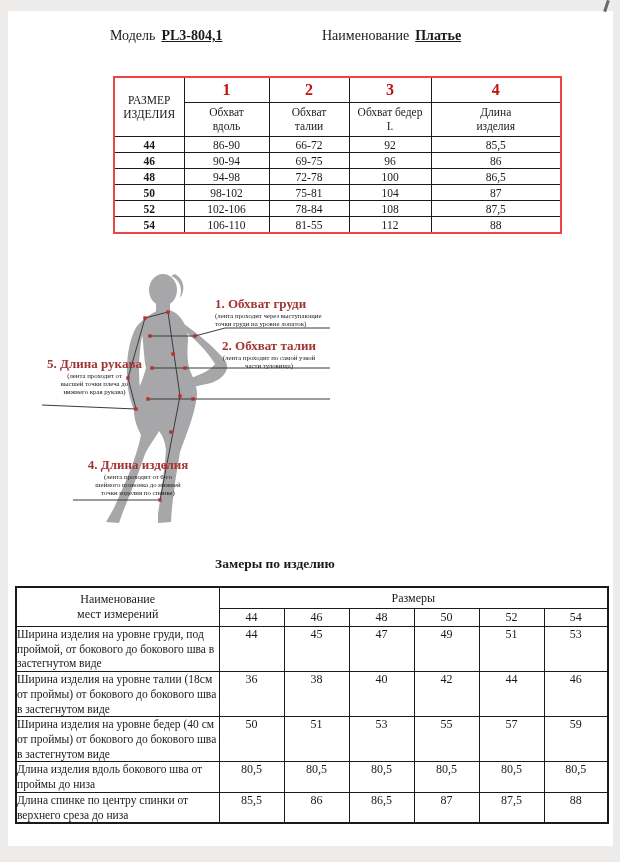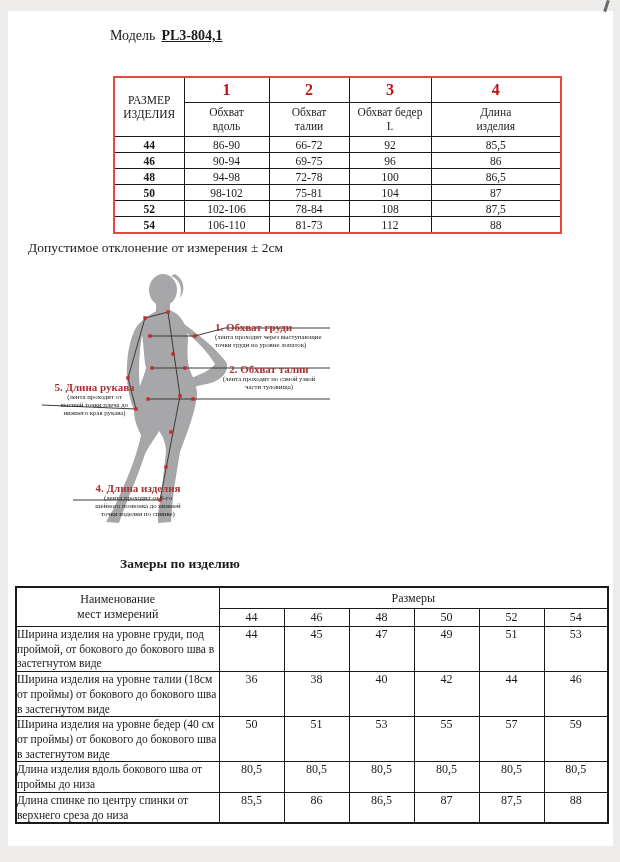--- a/index.html
+++ b/index.html
@@ -29,34 +29,34 @@
   .size-table tbody td{font-size:11.5px;height:15px;}
   .st-size{font-weight:bold;}
 
   
   .tolerance{position:absolute;left:28px;top:240px;font-size:13.5px;}
 
   
   .figure{position:absolute;left:40px;top:272px;width:300px;height:262px;}
   .figure svg{position:absolute;left:0;top:0;z-index:1;}
   .ann{position:absolute;z-index:2;}
-  .ann-label{font-weight:bold;color:#a43434;font-size:11px;white-space:nowrap;display:block;margin-top:25px;}
+  .ann-label{font-weight:bold;color:#a43434;font-size:13px;white-space:nowrap;display:block;}
   .ann-desc{font-size:6.8px;line-height:1.18;color:#1a1a1a;}
   .ann-center{text-align:center;}
   .ann-center .ann-desc{margin:0 auto;}
   #ann-0{left:175px;top:24px;width:112px;}
   #ann-1{left:175px;top:66px;width:108px;text-align:center;}
   #ann-2{left:175px;top:97px;width:118px;}
   #ann-3{left:2px;top:84px;width:105px;}
   #ann-3 .ann-desc{width:76px;}
   #ann-4{left:42px;top:185px;width:112px;}
   #ann-4 .ann-desc{width:92px;}
 
   
-  .section-title{position:absolute;left:120px;top:556px;width:310px;
+  .section-title{position:absolute;left:120px;top:556px;width:310px;text-align:center;
                  font-size:13.5px;font-weight:bold;}
 
   
   .measure-table{position:absolute;left:15px;top:586px;width:592px;border-collapse:collapse;
                  table-layout:fixed;border:2px solid #1a1a1a;}
   .measure-table th,.measure-table td{border:1px solid #1a1a1a;padding:0;}
   .mt-corner{font-weight:normal;font-size:12px;line-height:1.25;text-align:center;}
   .mt-sizes-label{font-weight:normal;font-size:12px;height:20px;text-align:center;margin-left:34px;}
   .mt-size{font-weight:normal;font-size:12px;height:17px;text-align:center;}
   .mt-label{font-size:11.5px;line-height:1.28;text-align:left;padding:1px 4px 1px 4px;
@@ -71,20 +71,23 @@
 <div class="canvas">
   <div class="edge edge-top"></div>
   <div class="edge edge-bottom"></div>
   <div class="edge edge-left"></div>
   <div class="edge edge-right"></div>
   <div class="corner-mark"></div>
 
   <div class="hdr hdr-model">
     <span>Модель</span><b>PL3-804,1</b>
   </div>
+  <div class="hdr hdr-name">
+    <span>Наименование</span><b>Платье</b>
+  </div>
 
   <table class="size-table">
     <colgroup>
       <col style="width:70px">
         <col style="width:85px">
         <col style="width:80px">
       <col style="width:82px">
         <col style="width:130px">
     </colgroup>
     <thead>
@@ -145,28 +148,27 @@
       <tr>
         <td class="st-size">52</td>
         <td>102-106</td>
         <td>78-84</td>
         <td>108</td>
         <td>87,5</td>
       </tr>
       <tr>
         <td class="st-size">54</td>
         <td>106-110</td>
-        <td>81-73</td>
+        <td>81-55</td>
         <td>112</td>
         <td>88</td>
       </tr>
     </tbody>
   </table>
 
-  <div class="tolerance">Допустимое отклонение от измерения  ± 2см</div>
 
   <div class="figure">
     <svg width="300" height="262" viewBox="0 0 300 262">
 
       <g fill="#a7a7a9" stroke="none">
         <ellipse cx="123" cy="18" rx="14" ry="16"></ellipse>
         <path d="M131,4 C139,7 143,15 140,26 C146,18 144,7 135,2 Z"></path>
         <rect x="116" y="26" width="14" height="14"></rect>
         <path d="M121,36 C114,41 106,44 101,50 C98,54 100,58 102,62 C104,76 104,88 106,96
                  C103,108 98,117 95,126 C92,140 95,152 101,163 C96,188 84,214 74,236

